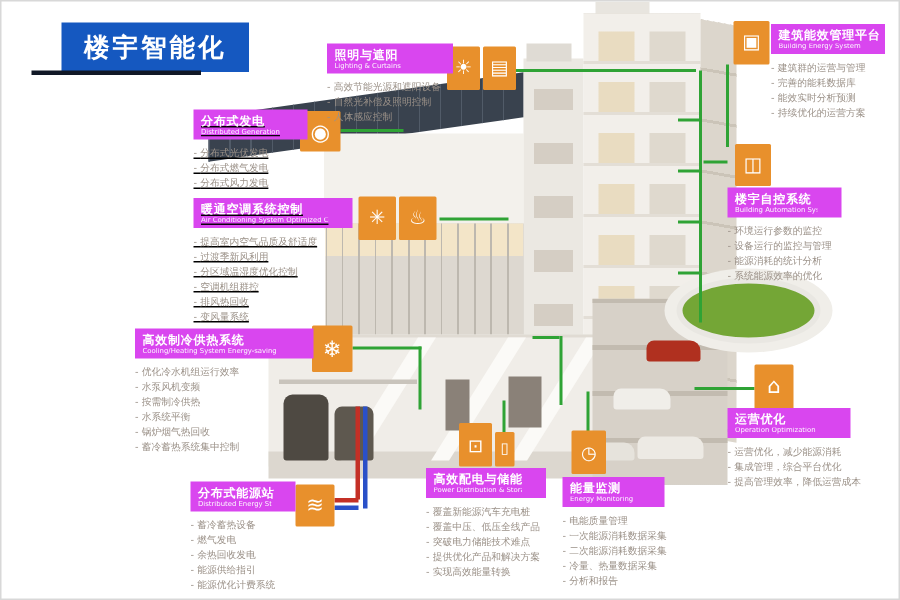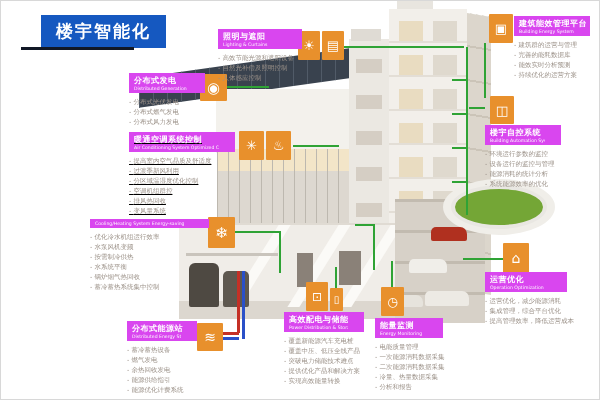--- a/index.html
+++ b/index.html
@@ -163,21 +163,21 @@
   <div class="icon-box" style="left:329px;top:287px;width:13px;height:23px;font-size:10px;">
       <span>▯</span>
     </div>
   <div class="icon-box" style="left:380px;top:286px;width:23px;height:29px;font-size:12px;">
       <span>◷</span>
     </div>
   <div class="icon-box" style="left:502px;top:242px;width:26px;height:30px;font-size:14px;">
       <span>⌂</span>
     </div>
 
-  <div class="section" style="left:128px;top:72px;width:76px;">
+  <div class="section" style="left:128px;top:72px;width:76px;text-decoration:underline;">
     <div class="sec-header">
       <span class="cn">分布式发电</span>
       <span class="en">Distributed Generation</span>
     </div>
     <div class="items">
       <div class="item">分布式光伏发电</div>
       <div class="item">分布式燃气发电</div>
       <div class="item">分布式风力发电</div>
     </div>
   </div>
@@ -230,20 +230,21 @@
       <div class="item">过渡季新风利用</div>
       <div class="item">分区域温湿度优化控制</div>
       <div class="item">空调机组群控</div>
       <div class="item">排风热回收</div>
       <div class="item">变风量系统</div>
     </div>
   </div>
 
   <div class="section" style="left:89px;top:218px;width:119px;">
     <div class="sec-header">
+      <span class="cn">高效制冷供热系统</span>
       <span class="en">Cooling/Heating System Energy-saving</span>
     </div>
     <div class="items">
       <div class="item">优化冷水机组运行效率</div>
       <div class="item">水泵风机变频</div>
       <div class="item">按需制冷供热</div>
       <div class="item">水系统平衡</div>
       <div class="item">锅炉烟气热回收</div>
       <div class="item">蓄冷蓄热系统集中控制</div>
     </div>

